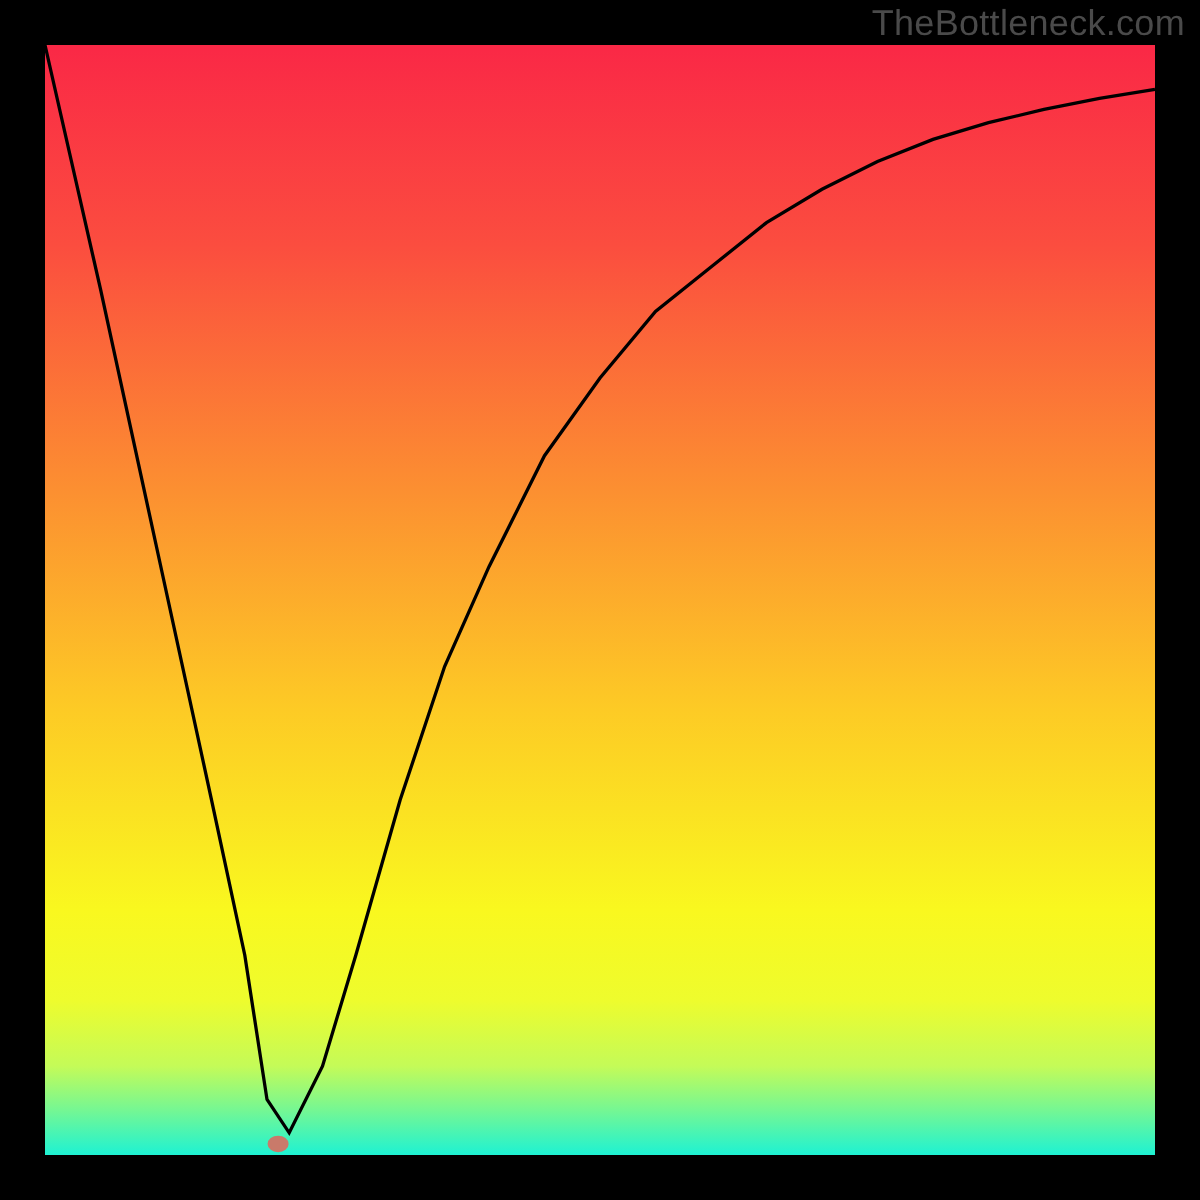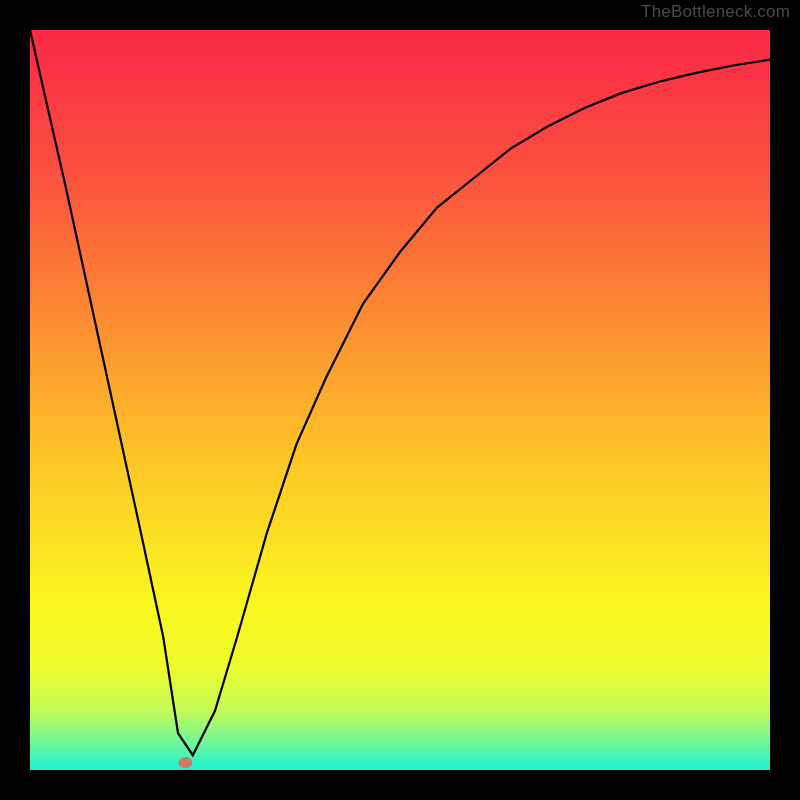--- a/index.html
+++ b/index.html
@@ -14,21 +14,21 @@
   position: relative;
   width: 800px;
   height: 800px;
   background: #000;
 }
 .watermark {
   position: absolute;
   top: 2px;
   right: 10px;
   font-family: Verdana, Geneva, sans-serif;
-  font-size: 17px;
+  font-size: 24px;
   font-weight: 500;
   color: #4a4a4a;
   z-index: 10;
   letter-spacing: 0.2px;
 }
 svg {
   position: absolute;
   top: 0;
   left: 0;
 }

